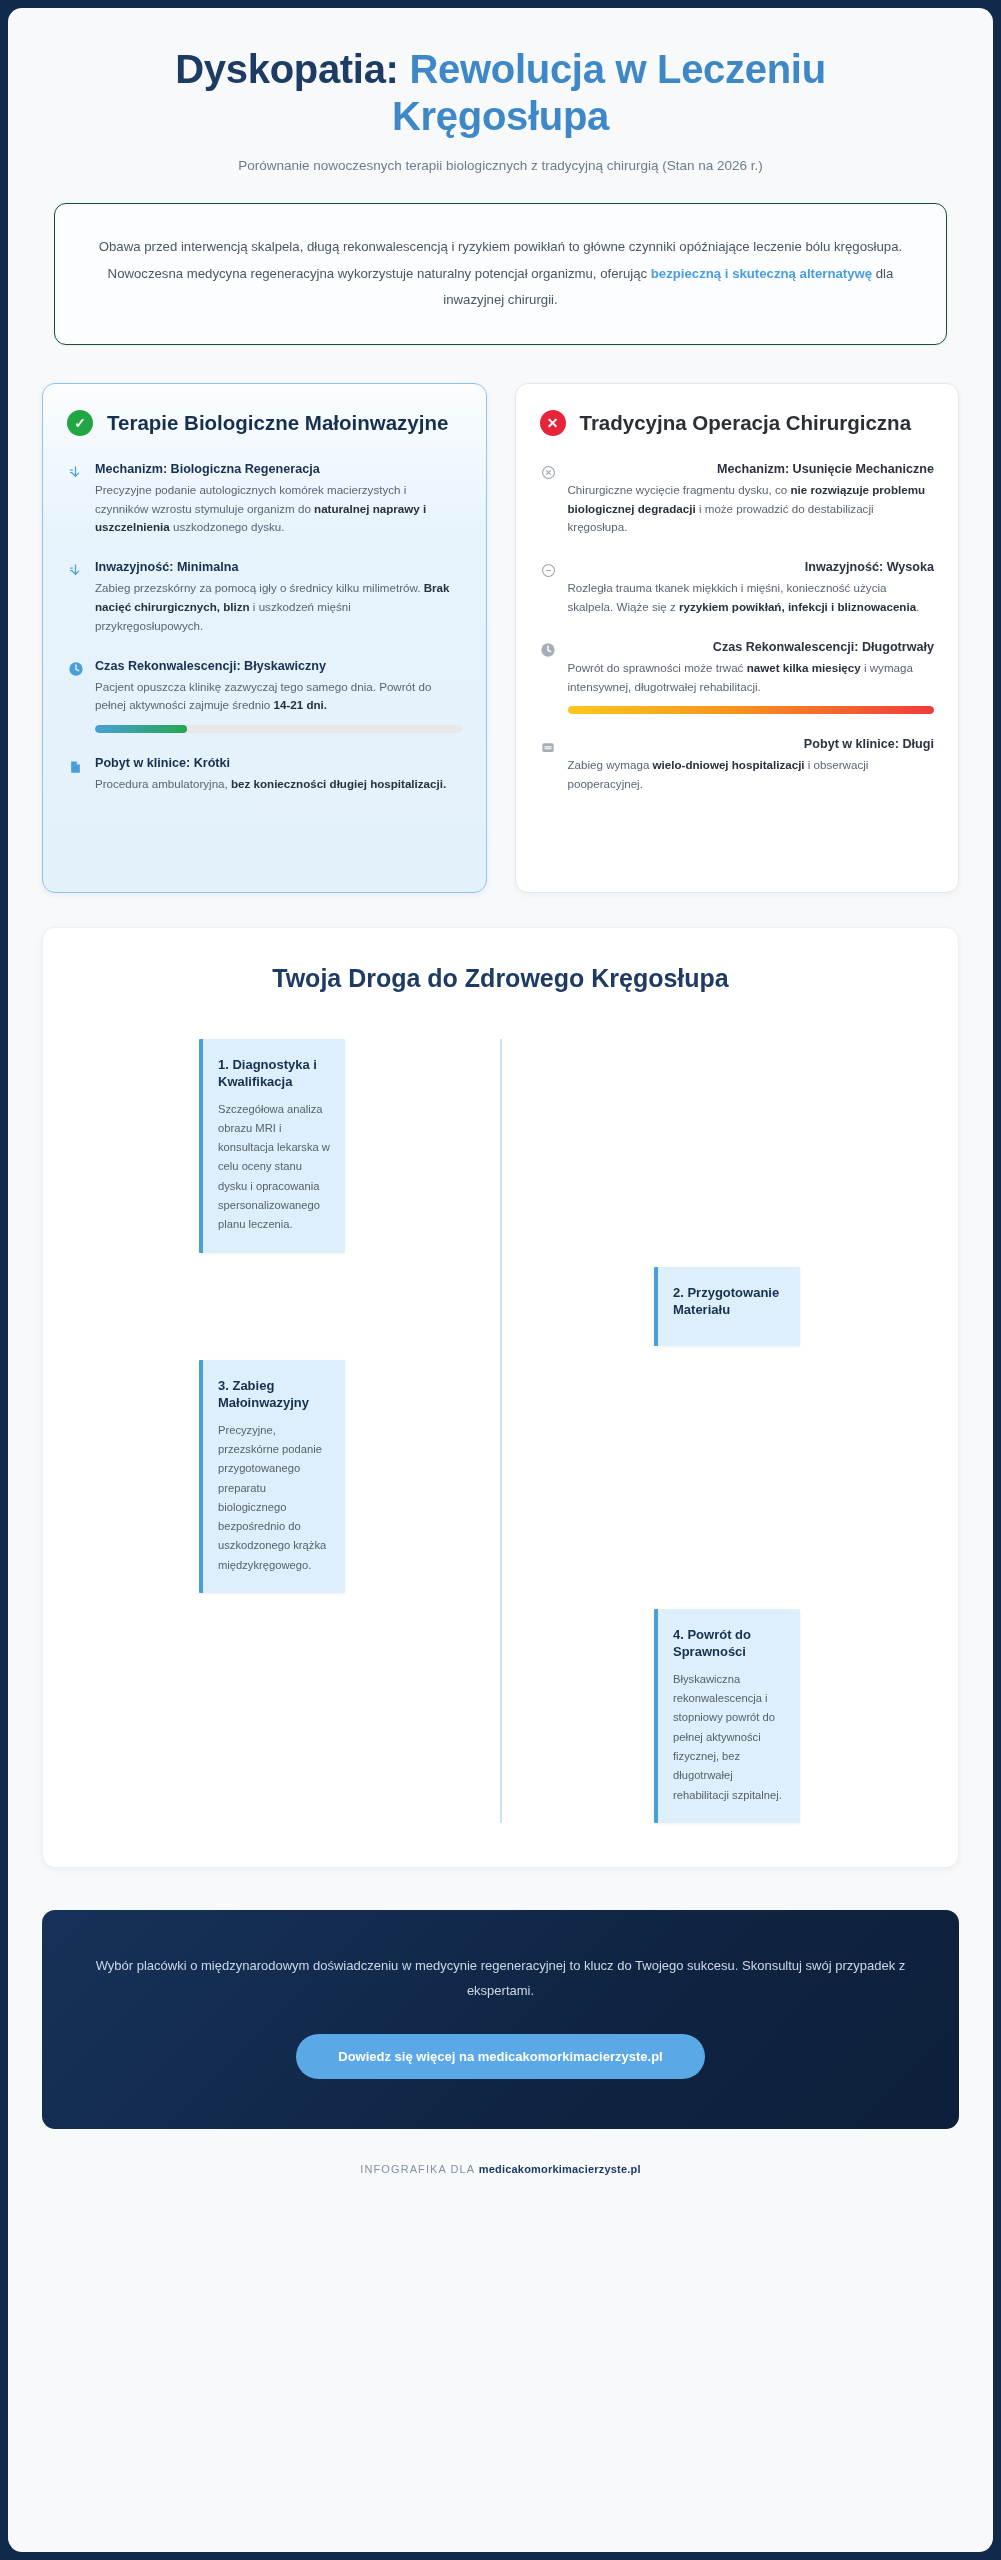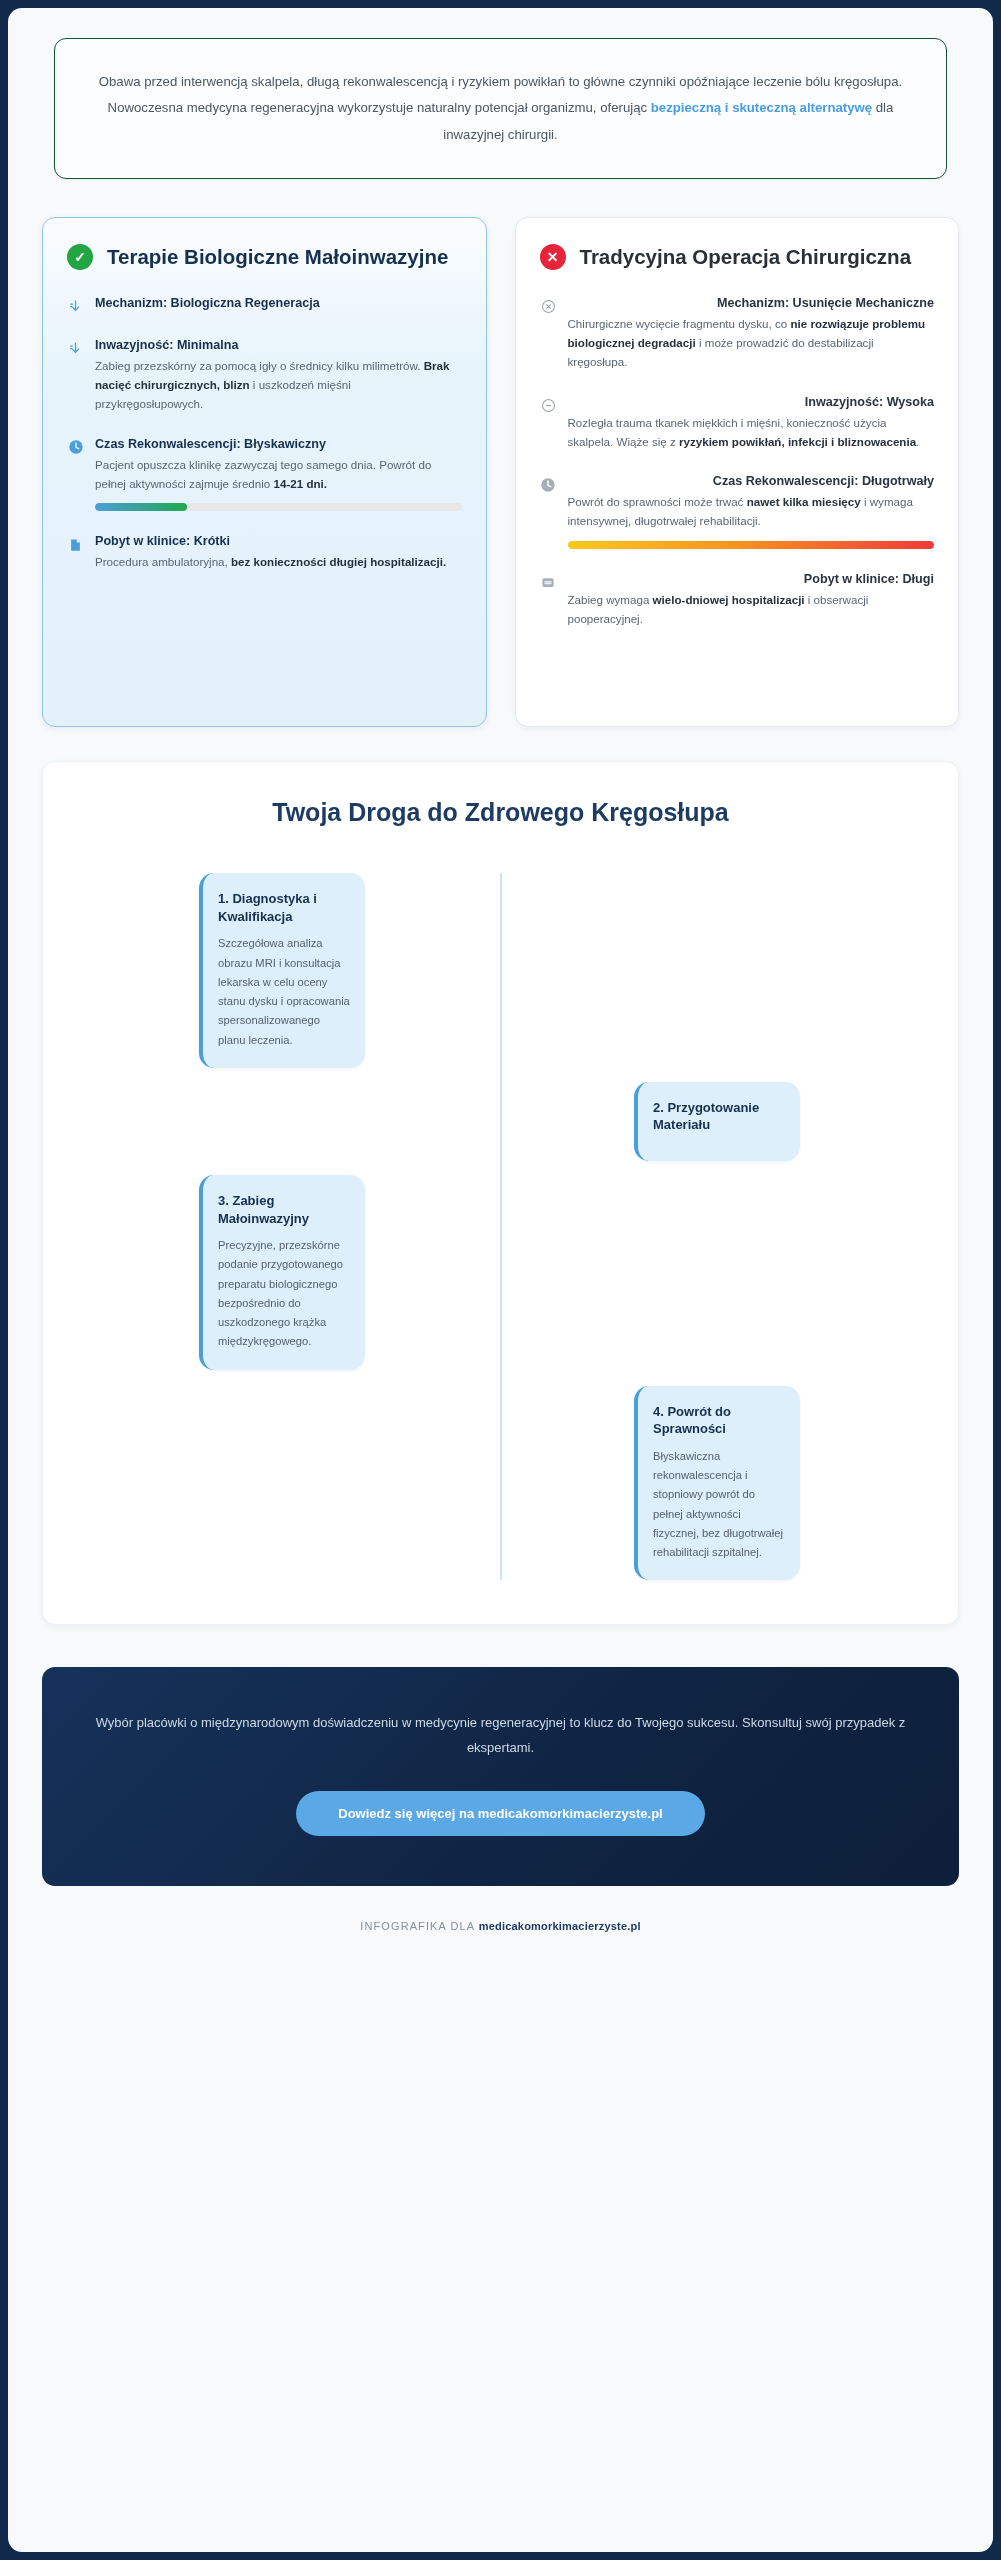--- a/index.html
+++ b/index.html
@@ -177,24 +177,24 @@
     left: 50%;
     top: 0; bottom: 0;
     width: 2px;
     margin-left: -1px;
     background: #cde4f3;
   }
   .step-row { display: flex; position: relative; }
   .step-row.left  { justify-content: flex-start; }
   .step-row.right { justify-content: flex-end; }
   .step-card {
-    width: 166px;
+    width: 146px;
     background: #ddeffb;
     border-left: 4px solid #4a9fd8;
-    border-radius: 15px;
+    border-radius: 1px;
     padding: 17px 15px 18px 15px;
     box-shadow: 0 1px 3px rgba(30,70,120,.08);
   }
   .step-row.left .step-card  { margin-left: 130px; }
   .step-row.right .step-card { margin-right: 132px; }
   .step-title {
     font-size: 13px;
     font-weight: bold;
     color: #16304f;
     line-height: 1.35;
@@ -254,20 +254,24 @@
   .footer b { color: #1d3b63; letter-spacing: 0.2px; }
 
   svg { display: block; }
 </style>
 </head>
 <body>
 
 <div class="page">
   <div class="sheet">
 
+    <div class="header">
+      <h1 class="title"><span>Dyskopatia: </span><span class="accent">Rewolucja w Leczeniu Kręgosłupa</span></h1>
+      <div class="subtitle">Porównanie nowoczesnych terapii biologicznych z tradycyjną chirurgią (Stan na 2026 r.)</div>
+    </div>
 
     <div class="intro-box">
       <p class="intro-text"><span>Obawa przed interwencją skalpela, długą rekonwalescencją i ryzykiem powikłań to główne czynniki opóźniające leczenie bólu kręgosłupa. Nowoczesna medycyna regeneracyjna wykorzystuje naturalny potencjał organizmu, oferując </span><span class="hl">bezpieczną i skuteczną alternatywę</span><span> dla inwazyjnej chirurgii.</span></p>
     </div>
 
     <div class="compare">
 
       <div class="card card-good">
         <div class="card-head">
           <div class="badge badge-ok">
@@ -280,20 +284,21 @@
           <div class="feat-icon">
             <svg width="15" height="15" viewBox="0 0 24 24" fill="none" stroke="#4a9fd8" stroke-width="2" stroke-linecap="round">
                 <path d="M12 3v14"></path>
                 <path d="M7 13l5 5 5-5"></path>
                 <path d="M4 8h3"></path>
                 <path d="M4 12h2"></path>
               </svg>
           </div>
           <div class="feat-body">
             <div class="feat-title">Mechanizm: Biologiczna Regeneracja</div>
+            <div class="feat-desc"><span>Precyzyjne podanie autologicznych komórek macierzystych i czynników wzrostu stymuluje organizm do </span><b>naturalnej naprawy i uszczelnienia</b><span> uszkodzonego dysku.</span></div>
           </div>
         </div>
 
         <div class="feat">
           <div class="feat-icon">
             <svg width="15" height="15" viewBox="0 0 24 24" fill="none" stroke="#4a9fd8" stroke-width="2" stroke-linecap="round">
                 <path d="M12 3v14"></path>
                 <path d="M7 13l5 5 5-5"></path>
                 <path d="M4 8h3"></path>
                 <path d="M4 12h2"></path>

